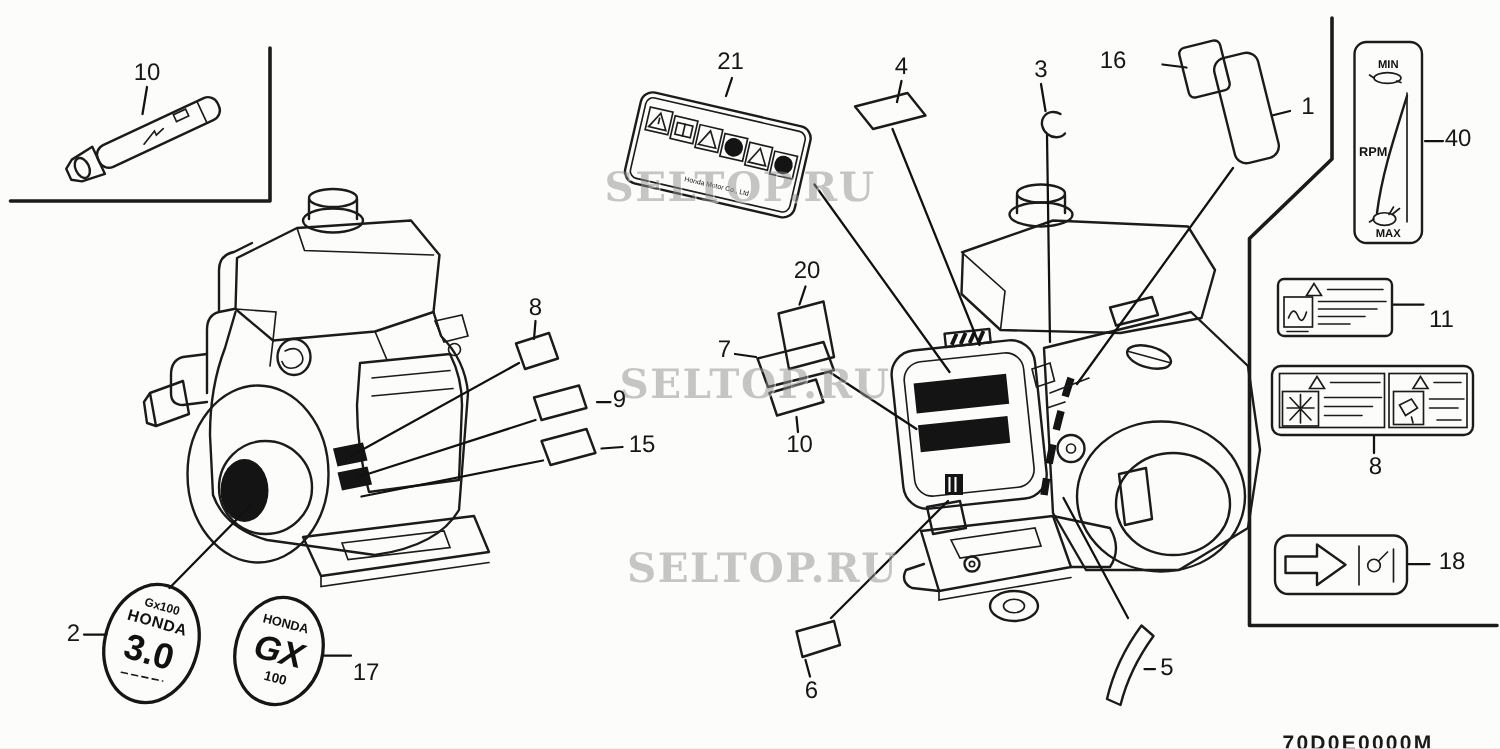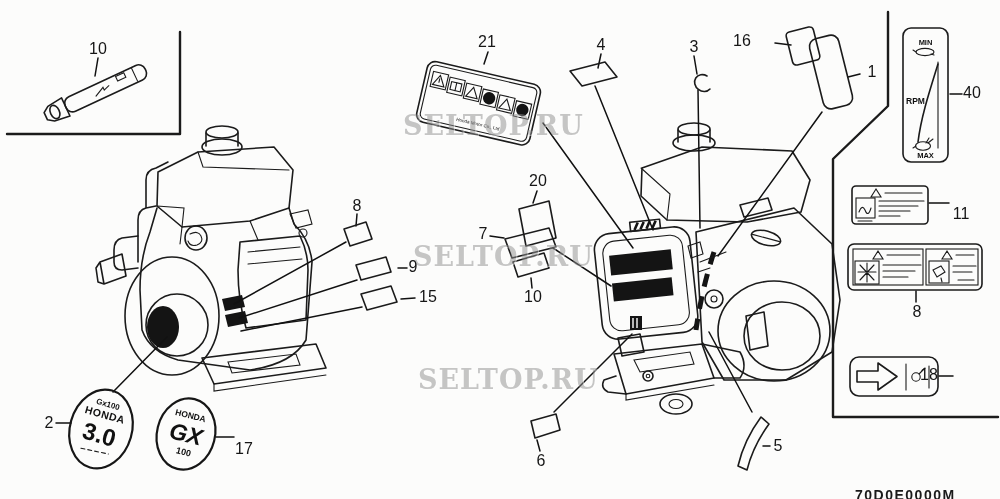--- a/index.html
+++ b/index.html
@@ -266,19 +266,19 @@
   <span class="callout" style="left:483px;top:234px">7</span>
   <span class="callout" style="left:357px;top:206px">8</span>
   <span class="callout" style="left:413px;top:267px">9</span>
   <span class="callout" style="left:533px;top:297px">10</span>
   <span class="callout" style="left:961px;top:214px">11</span>
   <span class="callout" style="left:428px;top:297px">15</span>
   <span class="callout" style="left:917px;top:312px">8</span>
   <span class="callout" style="left:98px;top:49px">10</span>
   <span class="callout" style="left:742px;top:41px">16</span>
   <span class="callout" style="left:244px;top:449px">17</span>
-  <span class="callout" style="left:929px;top:375px">18</span>
+  <span class="callout" style="left:968px;top:375px">18</span>
   <span class="callout" style="left:538px;top:181px">20</span>
   <span class="callout" style="left:972px;top:93px">40</span>
   <span class="callout" style="left:487px;top:42px">21</span>
 
   <span class="part-code">70D0E0000M</span>
 </div>
 
 </body></html>

